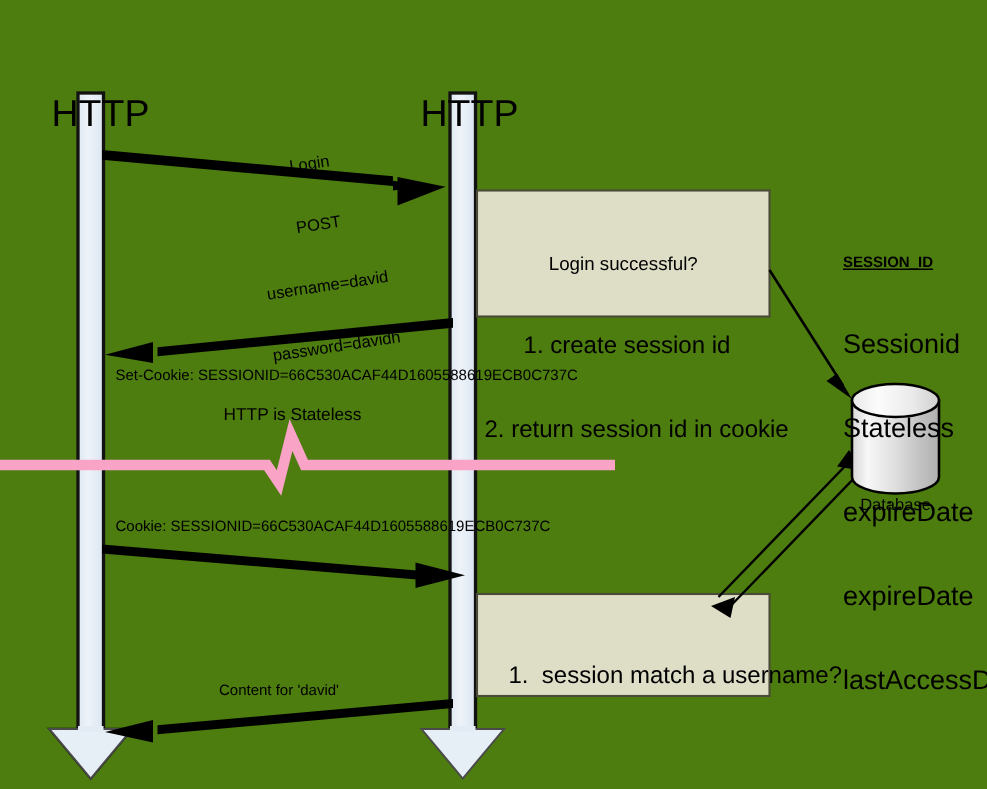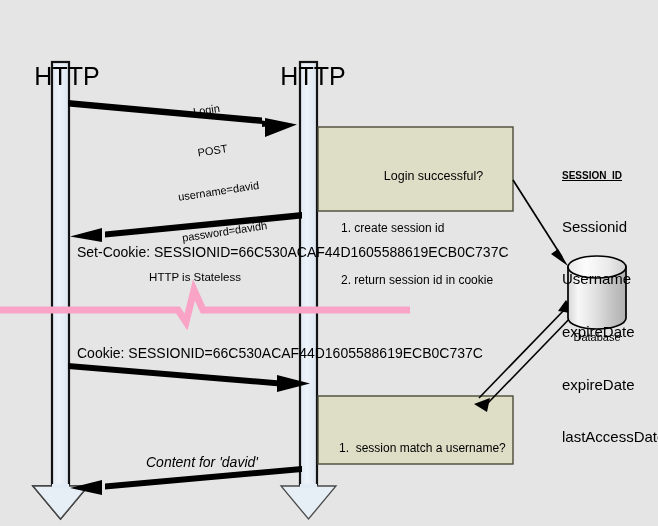--- a/index.html
+++ b/index.html
@@ -9,21 +9,21 @@
     background: #ffffff;
   }
   body {
     font-family: "Liberation Sans", sans-serif;
     -webkit-font-smoothing: antialiased;
   }
   #canvas {
     position: relative;
     width: 658px;
     height: 526px;
-    background: #e5e5e5;
+    background: #4d7c0f;
     overflow: hidden;
   }
   #diagram-svg {
     position: absolute;
     left: 0;
     top: 0;
     width: 658px;
     height: 526px;
   }
   .layer-text {
@@ -40,36 +40,37 @@
     white-space: pre;
     line-height: 1.12;
   }
   .actor-title {
     font-size: 25px;
     text-align: center;
     line-height: 1.18;
     letter-spacing: 0px;
   }
   .msg-label {
-    font-size: 14px;
+    font-size: 10px;
   }
   .box-title {
     font-size: 12.5px;
     text-align: center;
   }
   .box-item {
-    font-size: 12px;
+    font-size: 16px;
+    text-align: center;
   }
   .legend-title {
     font-size: 10px;
     font-weight: bold;
     text-decoration: underline;
   }
   .legend-item {
-    font-size: 15px;
+    font-size: 18px;
   }
   .db-caption {
     font-size: 11px;
     text-align: center;
   }
   .stateless-label {
     font-size: 11.5px;
     text-align: center;
   }
   .rot-login {
@@ -187,37 +188,37 @@
       <div>username=david</div>
       <div>password=davidh</div>
     </div>
 
     <div class="txt msg-label" style="left:77px; top:245px;">Set-Cookie: SESSIONID=66C530ACAF44D1605588619ECB0C737C</div>
 
     <div class="txt stateless-label" style="left:125px; top:271px; width:140px;text-align:center;">HTTP is Stateless</div>
 
     <div class="txt msg-label" style="left:77px; top:346px;">Cookie: SESSIONID=66C530ACAF44D1605588619ECB0C737C</div>
 
-    <div class="txt msg-label" style="left:146px; top:455px;font-style:italic;">Content for 'david'</div>
-
-    <div class="txt" style="left:318px; top:133px; width:195px;padding-left:18px;">
+    <div class="txt msg-label" style="left:146px; top:455px;">Content for 'david'</div>
+
+    <div class="txt" style="left:318px; top:133px; width:195px;">
       <div class="box-title">Login successful?</div>
       <div class="box-item" style="margin-left:5px; margin-top:3px;">1. create session id</div>
       <div class="box-item" style="margin-left:5px; margin-top:3px;">2. return session id in cookie</div>
     </div>
 
     <div class="txt" style="left:318px; top:402px; width:195px;">
       <div class="box-item" style="margin-left:21px; margin-top:4px;">1.  session match a username?</div>
       
     </div>
 
     <div class="txt" style="left:562px; top:134px; width:96px;">
       <div class="legend-title">SESSION_ID</div>
       <div class="legend-item" style="margin-top:2px;">Sessionid</div>
-      <div class="legend-item">Username</div>
+      <div class="legend-item">Stateless</div>
       <div class="legend-item">expireDate</div>
       <div class="legend-item">expireDate</div>
       <div class="legend-item">lastAccessDate</div>
     </div>
 
     <div class="txt db-caption" style="left:557px; top:331px; width:80px;">Database</div>
 
   </div>
 </div>
 

